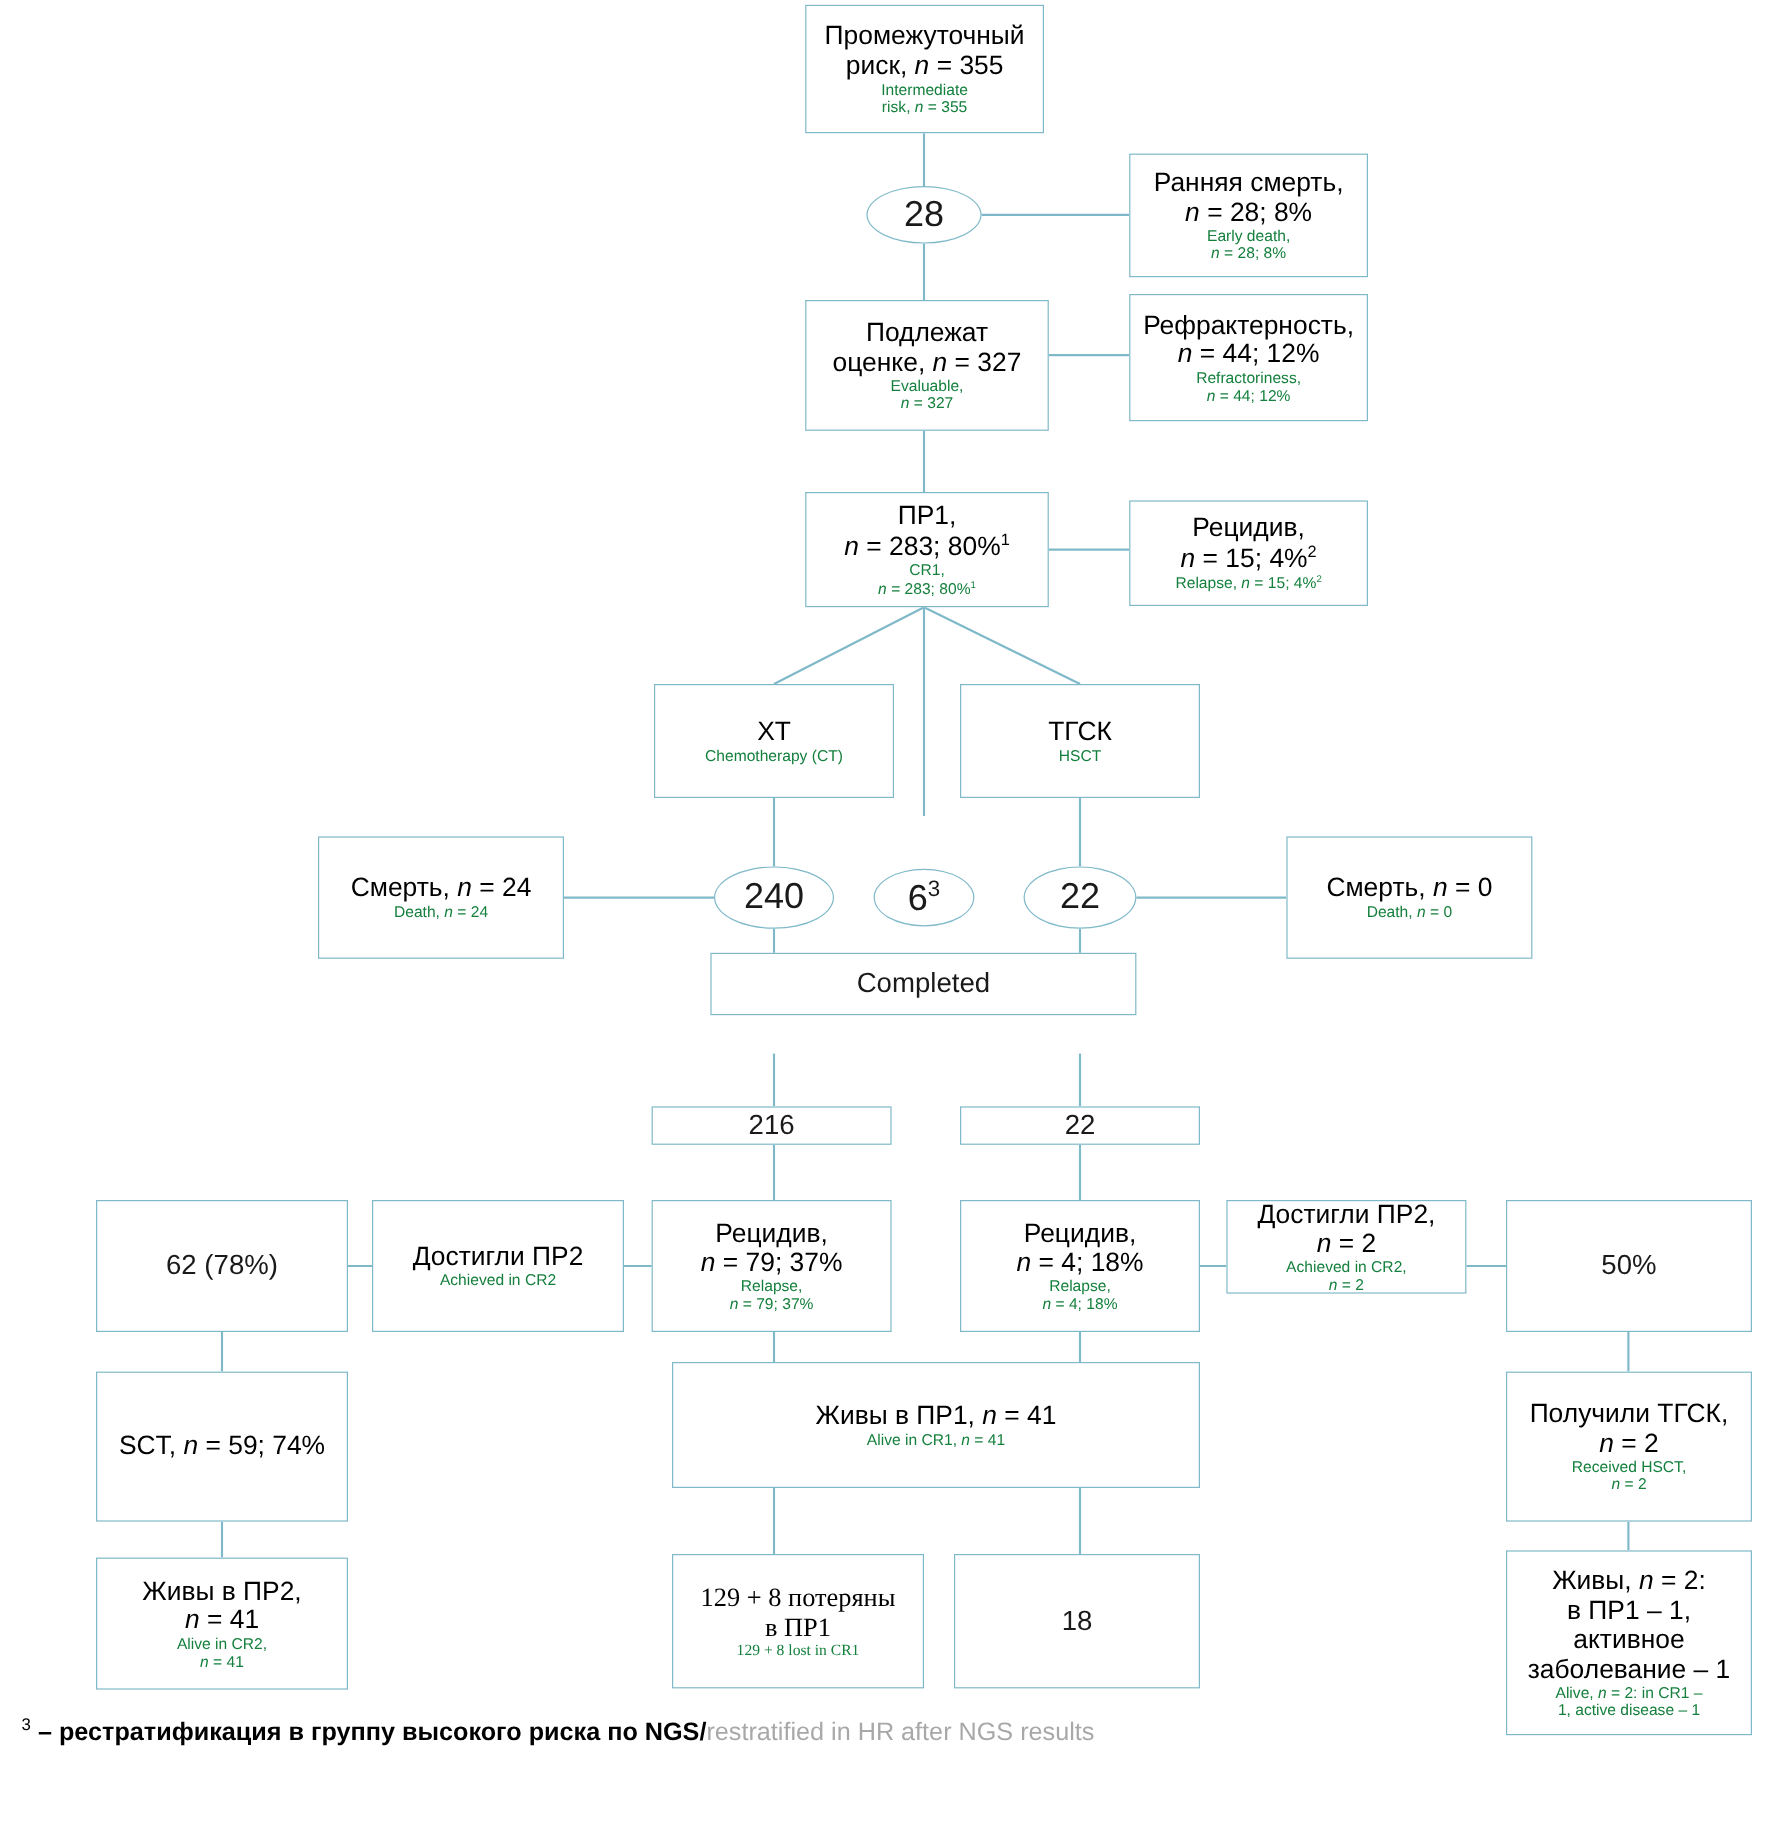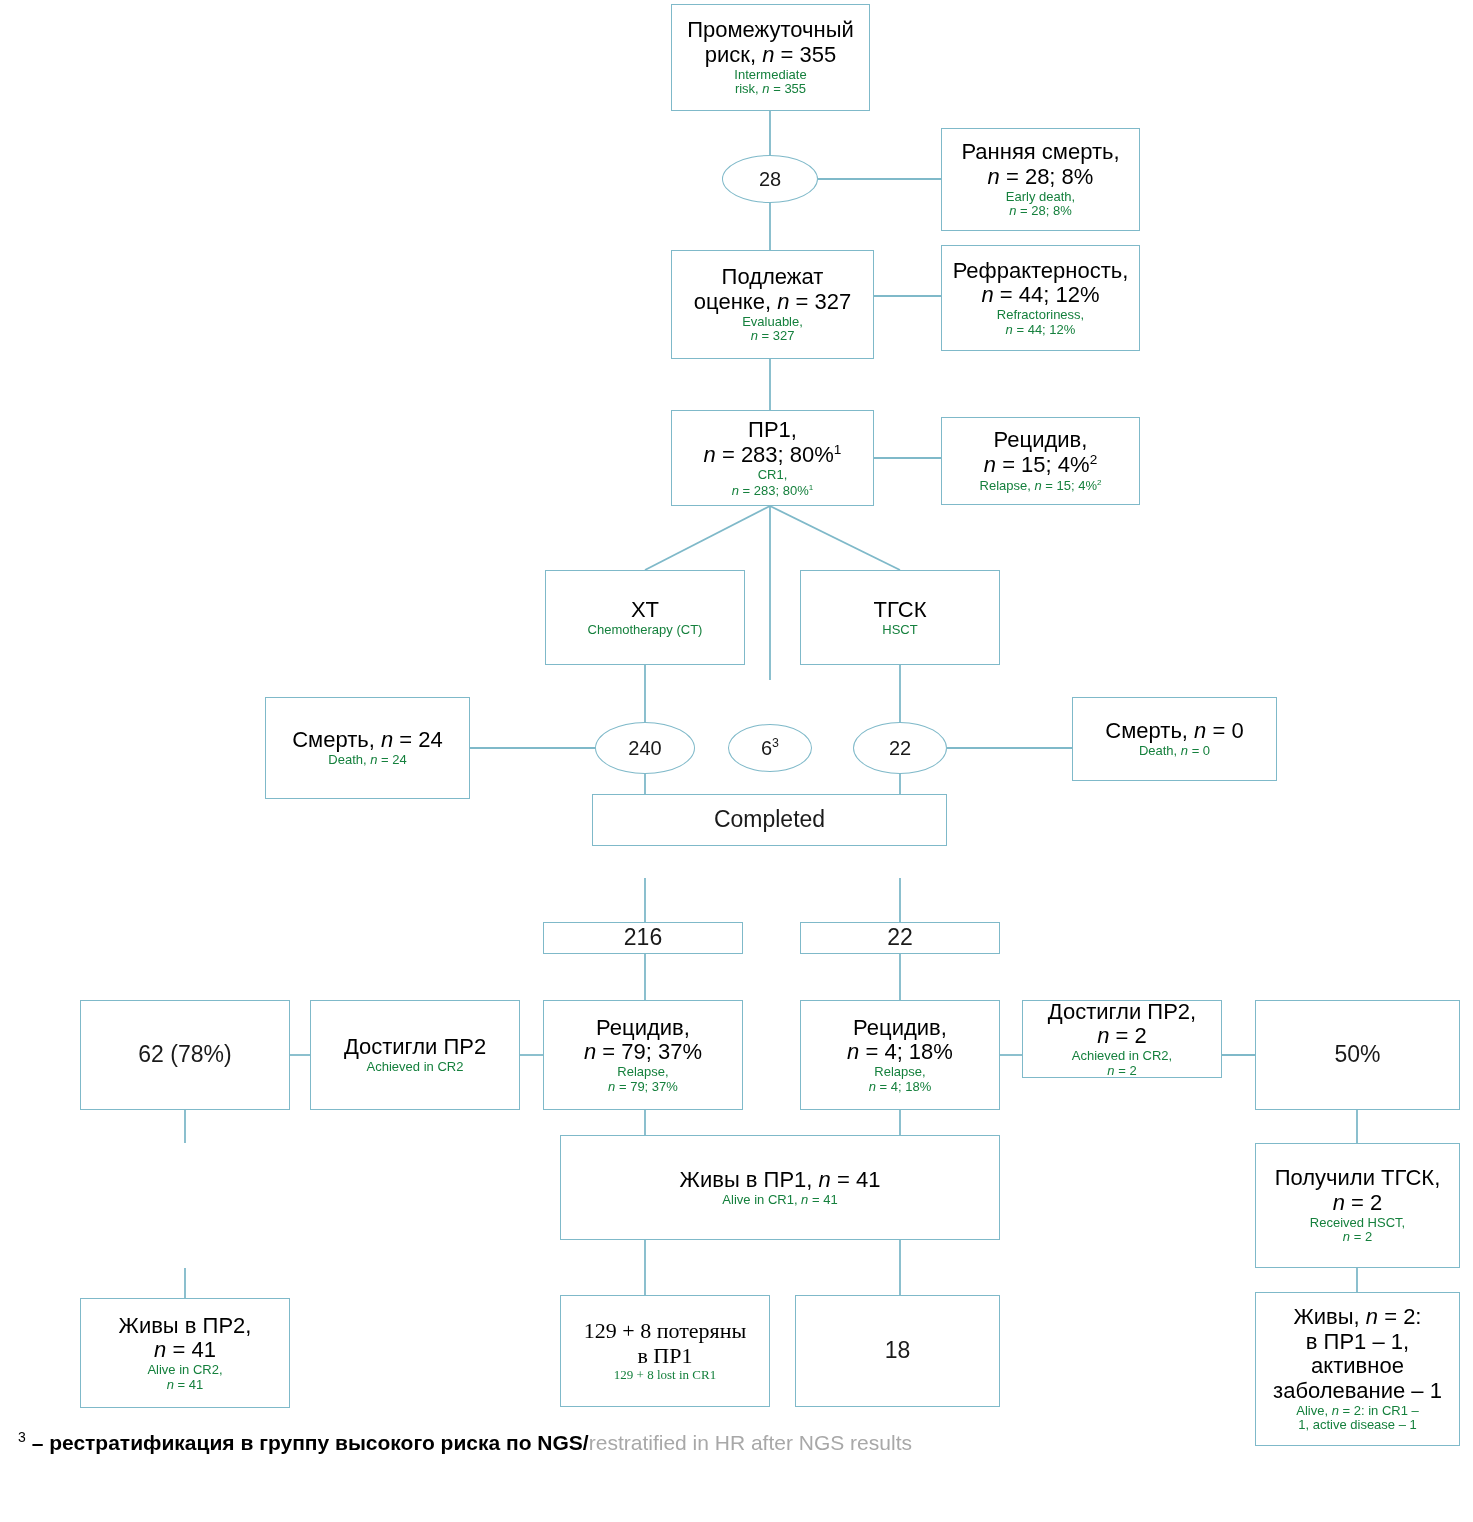--- a/index.html
+++ b/index.html
@@ -60,21 +60,21 @@
   .ellipse {
     position: absolute;
     box-sizing: border-box;
     border: 1.4px solid #7fb9c9;
     background: #ffffff;
     border-radius: 50%;
     display: flex;
     align-items: center;
     justify-content: center;
     color: #1a1a1a;
-    font-size: 20px;
+    font-size: 30px;
   }
   .footnotes {
     position: absolute;
     left: 18px;
     top: 1428px;
     width: 1100px;
   }
   .fn-line {
     font-size: 21px;
     line-height: 1.38;
@@ -215,21 +215,21 @@
   </div>
 
   <div class="ellipse" style="left:728px; top:724px; width:84px; height:48px;">
     <span>6<sup>3</sup></span>
   </div>
 
   <div class="ellipse" style="left:853px; top:722px; width:94px; height:52px;">
     <span>22</span>
   </div>
 
-  <div class="node" style="left:1072px; top:697px; width:205px; height:84px;">
+  <div class="node" style="left:1072px; top:697px; width:205px; height:102px;">
     <div class="ru">Смерть, <i>n</i> = 0</div>
     <div class="en">Death, <i>n</i> = 0</div>
   </div>
 
   <div class="node" style="left:592px; top:794px; width:355px; height:52px;">
     <div class="plain">Completed</div>
   </div>
 
   <div class="node" style="left:543px; top:922px; width:200px; height:32px;">
     <div class="plain">216</div>
@@ -266,20 +266,23 @@
     <div class="ru">Достигли ПР2,
 <i>n</i> = 2</div>
     <div class="en">Achieved in CR2,
 <i>n</i> = 2</div>
   </div>
 
   <div class="node" style="left:1255px; top:1000px; width:205px; height:110px;">
     <div class="plain">50%</div>
   </div>
 
+  <div class="node" style="left:80px; top:1143px; width:210px; height:125px;">
+    <div class="ru">SCT, <i>n</i> = 59; 74%</div>
+  </div>
 
   <div class="node" style="left:560px; top:1135px; width:440px; height:105px;">
     <div class="ru">Живы в ПР1, <i>n</i> = 41</div>
     <div class="en">Alive in CR1, <i>n</i> = 41</div>
   </div>
 
   <div class="node" style="left:1255px; top:1143px; width:205px; height:125px;">
     <div class="ru">Получили ТГСК,
 <i>n</i> = 2</div>
     <div class="en">Received HSCT,

